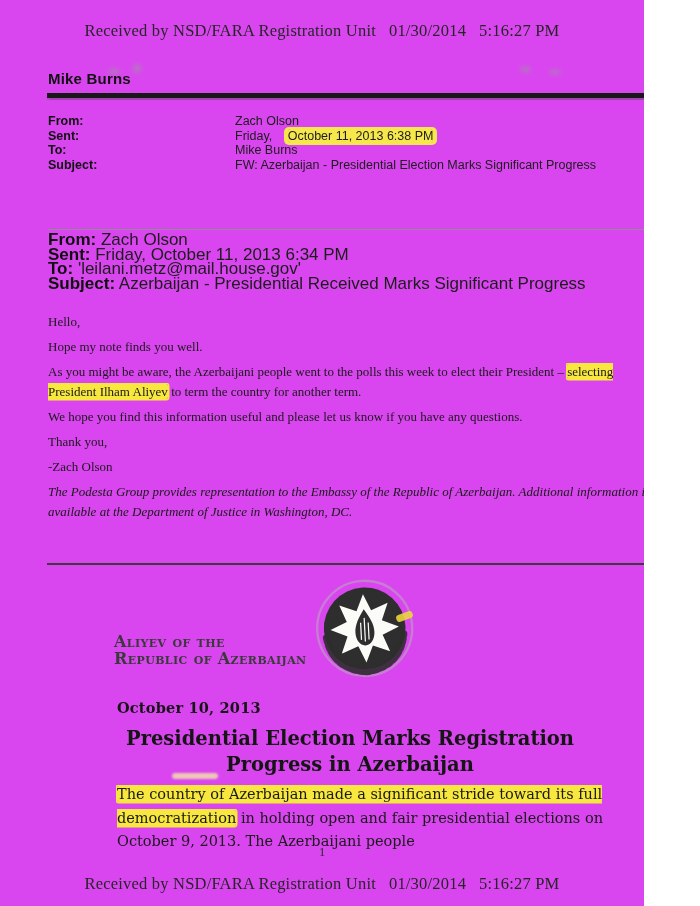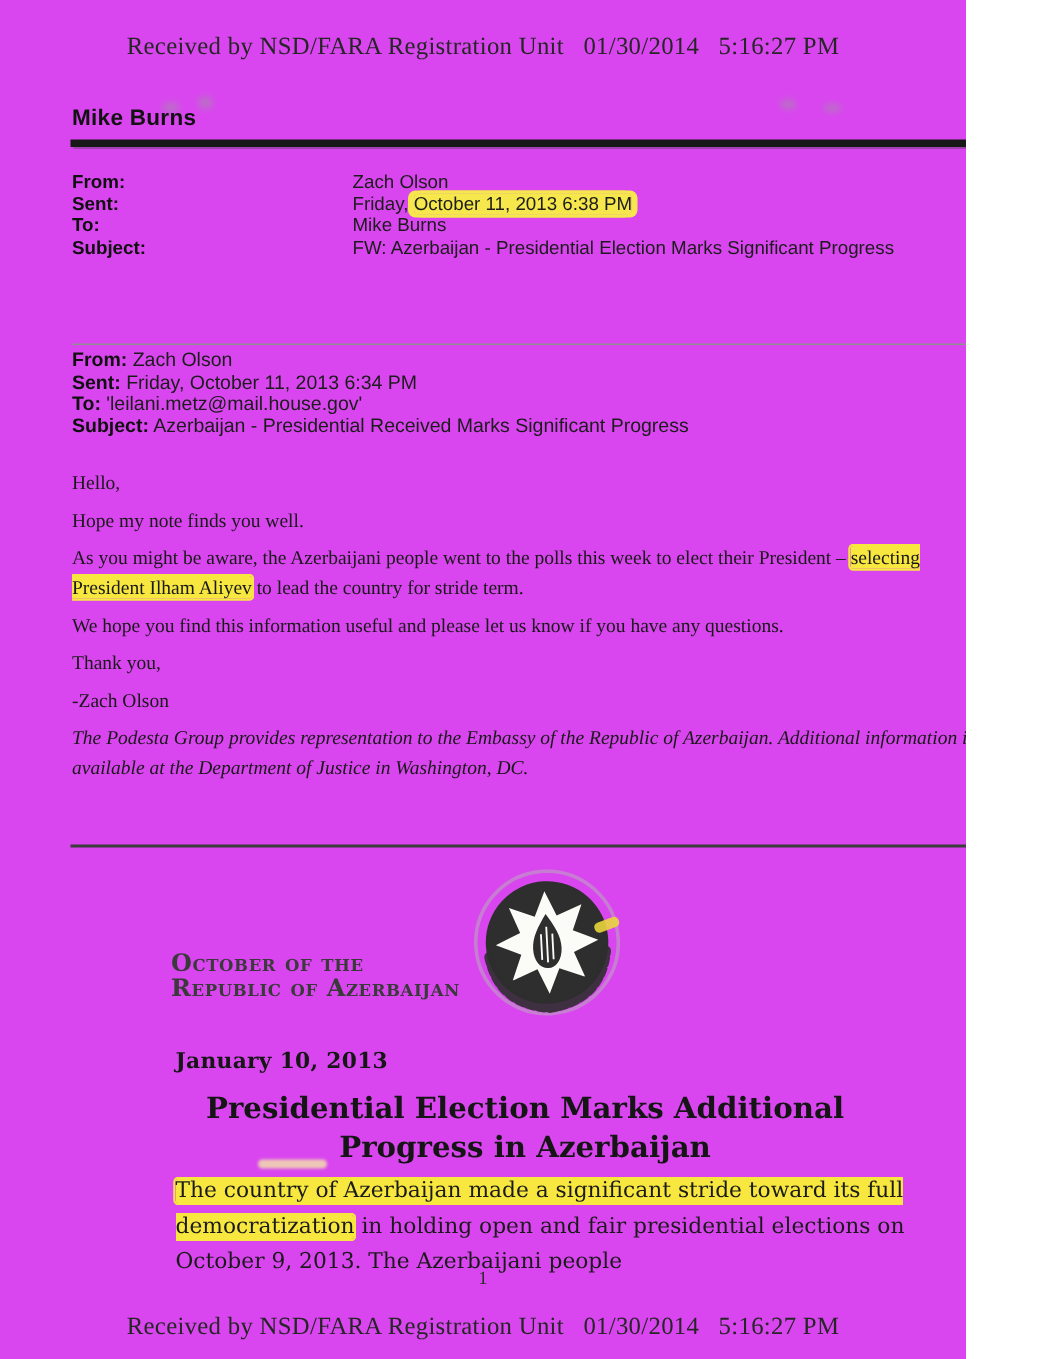--- a/index.html
+++ b/index.html
@@ -67,34 +67,35 @@
 
   .hl {
     background: #f7e73f;
     box-shadow: 0 0 0 1.5px #f7e73f;
     border-radius: 2px;
   }
   .hl-soft {
     background: #f6e84c;
     box-shadow: 2px 0 0 2px #f6e84c, -2px 0 0 2px #f6e84c;
     border-radius: 3px;
+    margin-left: 12px;
   }
 
   #thin-rule {
     position: absolute;
     left: 48px; top: 229px;
     width: 605px; height: 1.2px;
     background: #8f8f8f;
   }
 
   #fwd-header {
     position: absolute;
     left: 48px; top: 233px;
     width: 600px;
-    font-size: 13px;
+    font-size: 17px;
     line-height: 14.6px;
     color: #1c1c1c;
   }
   #fwd-header b { color: #101010; }
 
   #email-body {
     position: absolute;
     left: 48px; top: 296px;
     width: 612px;
     font-size: 13px;
@@ -220,21 +221,21 @@
   <div id="fwd-header" class="sans">
     <div><b>From:</b><span> Zach Olson</span></div>
     <div><b>Sent:</b><span> Friday, October 11, 2013 6:34 PM</span></div>
     <div><b>To:</b><span> 'leilani.metz@mail.house.gov'</span></div>
     <div><b>Subject:</b><span> Azerbaijan - Presidential Received Marks Significant Progress</span></div>
   </div>
 
   <div id="email-body" class="serif">
     <p>Hello,</p>
     <p>Hope my note finds you well.</p>
-    <p><span>As you might be aware, the Azerbaijani people went to the polls this week to elect their President – </span><span class="hl">selecting President Ilham Aliyev</span><span> to lead the country for stride term.</span></p>
+    <p><span>As you might be aware, the Azerbaijani people went to the polls this week to elect their President – </span><span class="hl">selecting President Ilham Aliyev</span><span> to term the country for another term.</span></p>
     <p>We hope you find this information useful and please let us know if you have any questions.</p>
     <p>Thank you,</p>
     <p>-Zach Olson</p>
     <p class="disclaimer">The Podesta Group provides representation to the Embassy of the Republic of Azerbaijan. Additional information is available at the Department of Justice in Washington, DC.</p>
   </div>
 
   <div id="section-rule"></div>
 
   <svg id="emblem" viewBox="0 0 120 120">
     <circle cx="60" cy="54" r="50" fill="none" stroke="#b5b5b5" stroke-width="2.5" opacity="0.5"></circle>
@@ -242,27 +243,27 @@
     <polygon fill="#fbfbf8" points="60,18 67.7,35.5 85.5,28.5 78.5,46.4 96,54 78.5,61.7 85.5,79.5 67.7,72.5 60,90 52.3,72.5 34.5,79.5 41.5,61.7 24,54 41.5,46.4 34.5,28.5 52.3,35.5"></polygon>
     <path d="M60,34 C54,43 50,50 50,58 C50,66.5 54.5,72 60,72 C65.5,72 70,66.5 70,58 C70,50 66,43 60,34 Z" fill="#2e2e2e"></path>
     <path d="M56,48 L56,66 M60,43 L60,68 M64,48 L64,66" stroke="#fbfbf8" stroke-width="1.3" fill="none"></path>
     <path d="M19,62 Q24,96 60,100 Q96,96 101,62" fill="none" stroke="#2e2e2e" stroke-width="7" stroke-dasharray="4.5,3" stroke-linecap="round" opacity="0.9"></path>
     <path d="M28,76 Q46,94 60,94 Q74,94 92,76" fill="none" stroke="#2e2e2e" stroke-width="5" stroke-dasharray="3.5,2.5" opacity="0.8"></path>
   </svg>
   <div id="highlighter-dash"></div>
   <div id="headline-smudge"></div>
 
   <div id="org-block" class="georgia">
-    <div>October of the</div>
+    <div>Aliyev of the</div>
     <div>Republic of Azerbaijan</div>
   </div>
 
-  <div id="pr-date" class="georgia">January 10, 2013</div>
-
-  <div id="pr-headline" class="georgia">Presidential Election Marks Additional Progress in Azerbaijan</div>
+  <div id="pr-date" class="georgia">October 10, 2013</div>
+
+  <div id="pr-headline" class="georgia">Presidential Election Marks Registration Progress in Azerbaijan</div>
 
   <div id="pr-body" class="georgia"><span class="hl">The country of Azerbaijan made a significant stride toward its full democratization</span><span> in holding open and fair presidential elections on October 9, 2013. The Azerbaijani people</span></div>
 
   <div id="page-number" class="serif">1</div>
 
   <div id="stamp-bottom" class="stamp serif">Received by NSD/FARA Registration Unit   01/30/2014   5:16:27 PM</div>
 
 </div>
 
 </body></html>

